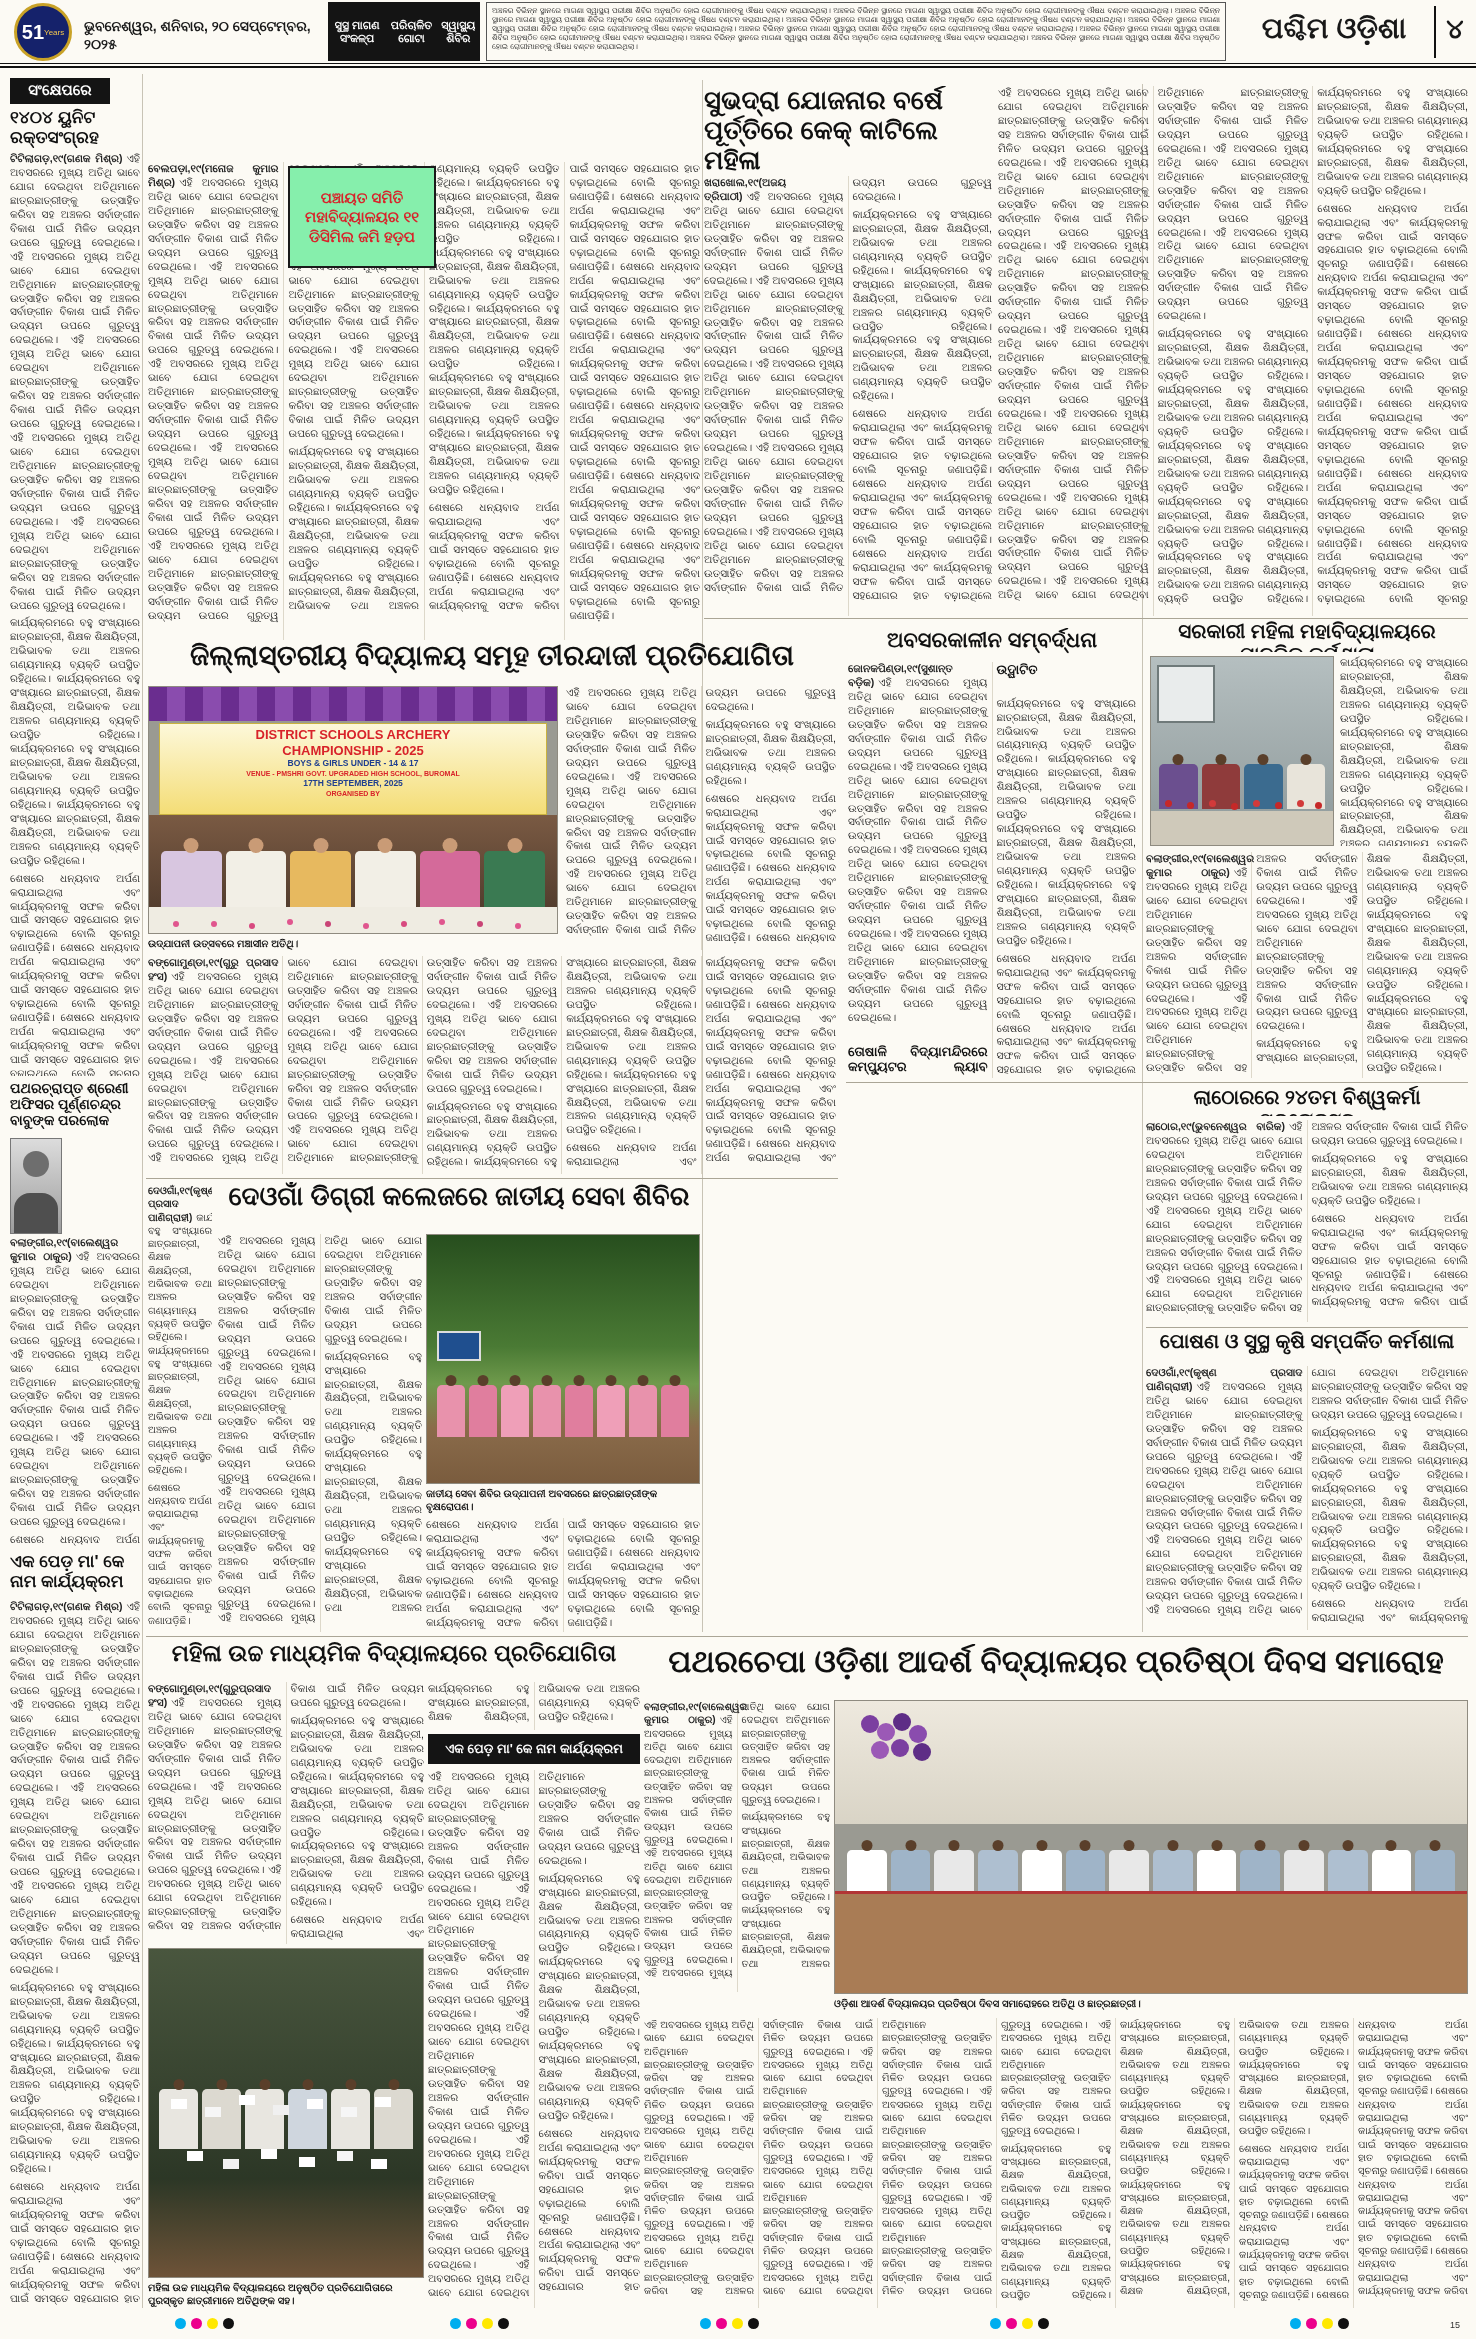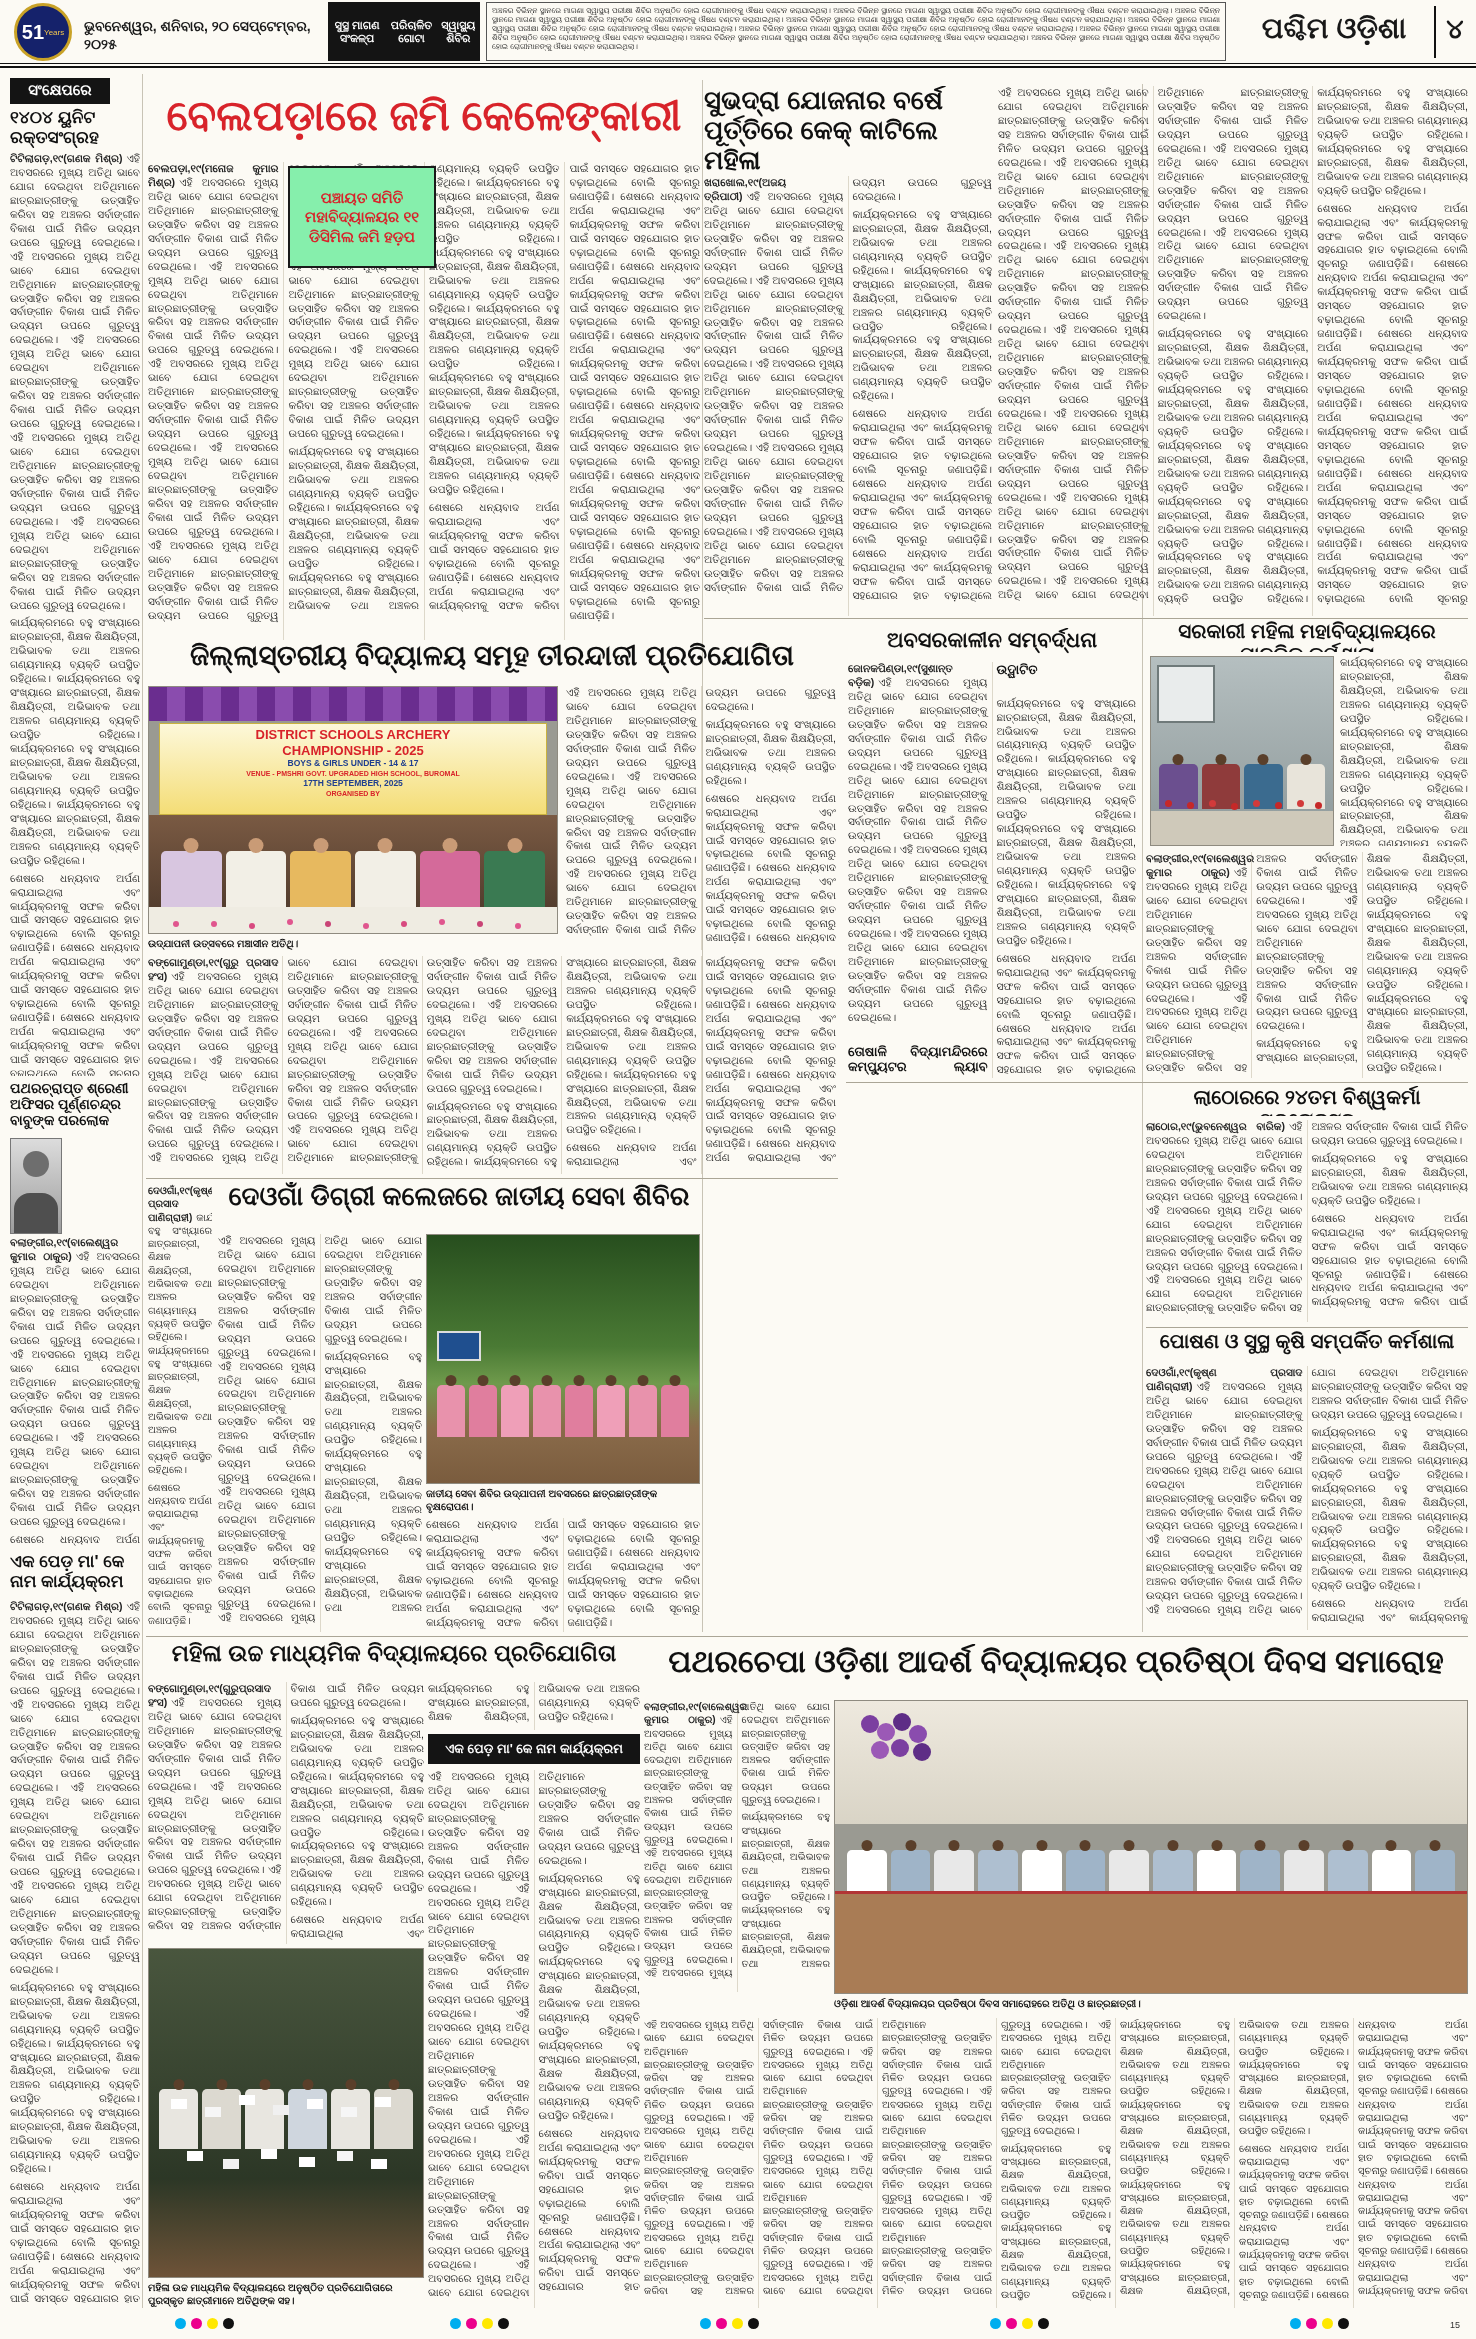--- a/index.html
+++ b/index.html
@@ -132,21 +132,20 @@
     <p><span>ଶେଷରେ ଧନ୍ୟବାଦ ଅର୍ପଣ କରାଯାଇଥିଲା ଏବଂ କାର୍ଯ୍ୟକ୍ରମକୁ ସଫଳ କରିବା ପାଇଁ ସମସ୍ତେ ସହଯୋଗର ହାତ ବଢ଼ାଇଥିଲେ ବୋଲି ସୂଚନାରୁ ଜଣାପଡ଼ିଛି। ଶେଷରେ ଧନ୍ୟବାଦ ଅର୍ପଣ କରାଯାଇଥିଲା ଏବଂ କାର୍ଯ୍ୟକ୍ରମକୁ ସଫଳ କରିବା ପାଇଁ ସମସ୍ତେ ସହଯୋଗର ହାତ ବଢ଼ାଇଥିଲେ ବୋଲି ସୂଚନାରୁ ଜଣାପଡ଼ିଛି।</span></p>
   </div>
 
   <div class="abs hl" style="left:10px;top:1552px;width:130px;height:44px;font-size:17px;">ଏକ ପେଡ଼ ମା' କେ ନାମ କାର୍ଯ୍ୟକ୍ରମ</div>
   <div class="abs body" style="left:10px;top:1600px;width:130px;height:706px;">
     <p><b class="dlx">ଟିଟିଲାଗଡ଼,୧୯(ଗଣକ ମିଶ୍ର)</b><span>ଏହି ଅବସରରେ ମୁଖ୍ୟ ଅତିଥି ଭାବେ ଯୋଗ ଦେଇଥିବା ଅତିଥିମାନେ ଛାତ୍ରଛାତ୍ରୀଙ୍କୁ ଉତ୍ସାହିତ କରିବା ସହ ଅଞ୍ଚଳର ସର୍ବାଙ୍ଗୀନ ବିକାଶ ପାଇଁ ମିଳିତ ଉଦ୍ୟମ ଉପରେ ଗୁରୁତ୍ୱ ଦେଇଥିଲେ। ଏହି ଅବସରରେ ମୁଖ୍ୟ ଅତିଥି ଭାବେ ଯୋଗ ଦେଇଥିବା ଅତିଥିମାନେ ଛାତ୍ରଛାତ୍ରୀଙ୍କୁ ଉତ୍ସାହିତ କରିବା ସହ ଅଞ୍ଚଳର ସର୍ବାଙ୍ଗୀନ ବିକାଶ ପାଇଁ ମିଳିତ ଉଦ୍ୟମ ଉପରେ ଗୁରୁତ୍ୱ ଦେଇଥିଲେ। ଏହି ଅବସରରେ ମୁଖ୍ୟ ଅତିଥି ଭାବେ ଯୋଗ ଦେଇଥିବା ଅତିଥିମାନେ ଛାତ୍ରଛାତ୍ରୀଙ୍କୁ ଉତ୍ସାହିତ କରିବା ସହ ଅଞ୍ଚଳର ସର୍ବାଙ୍ଗୀନ ବିକାଶ ପାଇଁ ମିଳିତ ଉଦ୍ୟମ ଉପରେ ଗୁରୁତ୍ୱ ଦେଇଥିଲେ। ଏହି ଅବସରରେ ମୁଖ୍ୟ ଅତିଥି ଭାବେ ଯୋଗ ଦେଇଥିବା ଅତିଥିମାନେ ଛାତ୍ରଛାତ୍ରୀଙ୍କୁ ଉତ୍ସାହିତ କରିବା ସହ ଅଞ୍ଚଳର ସର୍ବାଙ୍ଗୀନ ବିକାଶ ପାଇଁ ମିଳିତ ଉଦ୍ୟମ ଉପରେ ଗୁରୁତ୍ୱ ଦେଇଥିଲେ।</span></p>
     <p><span>କାର୍ଯ୍ୟକ୍ରମରେ ବହୁ ସଂଖ୍ୟାରେ ଛାତ୍ରଛାତ୍ରୀ, ଶିକ୍ଷକ ଶିକ୍ଷୟିତ୍ରୀ, ଅଭିଭାବକ ତଥା ଅଞ୍ଚଳର ଗଣ୍ୟମାନ୍ୟ ବ୍ୟକ୍ତି ଉପସ୍ଥିତ ରହିଥିଲେ। କାର୍ଯ୍ୟକ୍ରମରେ ବହୁ ସଂଖ୍ୟାରେ ଛାତ୍ରଛାତ୍ରୀ, ଶିକ୍ଷକ ଶିକ୍ଷୟିତ୍ରୀ, ଅଭିଭାବକ ତଥା ଅଞ୍ଚଳର ଗଣ୍ୟମାନ୍ୟ ବ୍ୟକ୍ତି ଉପସ୍ଥିତ ରହିଥିଲେ। କାର୍ଯ୍ୟକ୍ରମରେ ବହୁ ସଂଖ୍ୟାରେ ଛାତ୍ରଛାତ୍ରୀ, ଶିକ୍ଷକ ଶିକ୍ଷୟିତ୍ରୀ, ଅଭିଭାବକ ତଥା ଅଞ୍ଚଳର ଗଣ୍ୟମାନ୍ୟ ବ୍ୟକ୍ତି ଉପସ୍ଥିତ ରହିଥିଲେ।</span></p>
     <p><span>ଶେଷରେ ଧନ୍ୟବାଦ ଅର୍ପଣ କରାଯାଇଥିଲା ଏବଂ କାର୍ଯ୍ୟକ୍ରମକୁ ସଫଳ କରିବା ପାଇଁ ସମସ୍ତେ ସହଯୋଗର ହାତ ବଢ଼ାଇଥିଲେ ବୋଲି ସୂଚନାରୁ ଜଣାପଡ଼ିଛି। ଶେଷରେ ଧନ୍ୟବାଦ ଅର୍ପଣ କରାଯାଇଥିଲା ଏବଂ କାର୍ଯ୍ୟକ୍ରମକୁ ସଫଳ କରିବା ପାଇଁ ସମସ୍ତେ ସହଯୋଗର ହାତ ବଢ଼ାଇଥିଲେ ବୋଲି ସୂଚନାରୁ ଜଣାପଡ଼ିଛି।</span></p>
   </div>
 
-  <div class="abs hl hl-red center" style="left:148px;top:92px;width:552px;height:62px;font-size:42px;">ବେଲପଡ଼ାରେ ଜମି କେଳେଙ୍କାରୀ</div>
   <div class="abs body cols4" style="left:148px;top:162px;width:552px;height:478px;">
     <p><b class="dlx">ବେଲପଡ଼ା,୧୯(ମନୋଜ କୁମାର ମିଶ୍ର)</b><span>ଏହି ଅବସରରେ ମୁଖ୍ୟ ଅତିଥି ଭାବେ ଯୋଗ ଦେଇଥିବା ଅତିଥିମାନେ ଛାତ୍ରଛାତ୍ରୀଙ୍କୁ ଉତ୍ସାହିତ କରିବା ସହ ଅଞ୍ଚଳର ସର୍ବାଙ୍ଗୀନ ବିକାଶ ପାଇଁ ମିଳିତ ଉଦ୍ୟମ ଉପରେ ଗୁରୁତ୍ୱ ଦେଇଥିଲେ। ଏହି ଅବସରରେ ମୁଖ୍ୟ ଅତିଥି ଭାବେ ଯୋଗ ଦେଇଥିବା ଅତିଥିମାନେ ଛାତ୍ରଛାତ୍ରୀଙ୍କୁ ଉତ୍ସାହିତ କରିବା ସହ ଅଞ୍ଚଳର ସର୍ବାଙ୍ଗୀନ ବିକାଶ ପାଇଁ ମିଳିତ ଉଦ୍ୟମ ଉପରେ ଗୁରୁତ୍ୱ ଦେଇଥିଲେ। ଏହି ଅବସରରେ ମୁଖ୍ୟ ଅତିଥି ଭାବେ ଯୋଗ ଦେଇଥିବା ଅତିଥିମାନେ ଛାତ୍ରଛାତ୍ରୀଙ୍କୁ ଉତ୍ସାହିତ କରିବା ସହ ଅଞ୍ଚଳର ସର୍ବାଙ୍ଗୀନ ବିକାଶ ପାଇଁ ମିଳିତ ଉଦ୍ୟମ ଉପରେ ଗୁରୁତ୍ୱ ଦେଇଥିଲେ। ଏହି ଅବସରରେ ମୁଖ୍ୟ ଅତିଥି ଭାବେ ଯୋଗ ଦେଇଥିବା ଅତିଥିମାନେ ଛାତ୍ରଛାତ୍ରୀଙ୍କୁ ଉତ୍ସାହିତ କରିବା ସହ ଅଞ୍ଚଳର ସର୍ବାଙ୍ଗୀନ ବିକାଶ ପାଇଁ ମିଳିତ ଉଦ୍ୟମ ଉପରେ ଗୁରୁତ୍ୱ ଦେଇଥିଲେ। ଏହି ଅବସରରେ ମୁଖ୍ୟ ଅତିଥି ଭାବେ ଯୋଗ ଦେଇଥିବା ଅତିଥିମାନେ ଛାତ୍ରଛାତ୍ରୀଙ୍କୁ ଉତ୍ସାହିତ କରିବା ସହ ଅଞ୍ଚଳର ସର୍ବାଙ୍ଗୀନ ବିକାଶ ପାଇଁ ମିଳିତ ଉଦ୍ୟମ ଉପରେ ଗୁରୁତ୍ୱ ଦେଇଥିଲେ। ଏହି ଅବସରରେ ମୁଖ୍ୟ ଅତିଥି ଭାବେ ଯୋଗ ଦେଇଥିବା ଅତିଥିମାନେ ଛାତ୍ରଛାତ୍ରୀଙ୍କୁ ଉତ୍ସାହିତ କରିବା ସହ ଅଞ୍ଚଳର ସର୍ବାଙ୍ଗୀନ ବିକାଶ ପାଇଁ ମିଳିତ ଉଦ୍ୟମ ଉପରେ ଗୁରୁତ୍ୱ ଦେଇଥିଲେ। ଏହି ଅବସରରେ ମୁଖ୍ୟ ଅତିଥି ଭାବେ ଯୋଗ ଦେଇଥିବା ଅତିଥିମାନେ ଛାତ୍ରଛାତ୍ରୀଙ୍କୁ ଉତ୍ସାହିତ କରିବା ସହ ଅଞ୍ଚଳର ସର୍ବାଙ୍ଗୀନ ବିକାଶ ପାଇଁ ମିଳିତ ଉଦ୍ୟମ ଉପରେ ଗୁରୁତ୍ୱ ଦେଇଥିଲେ। ଏହି ଅବସରରେ ମୁଖ୍ୟ ଅତିଥି ଭାବେ ଯୋଗ ଦେଇଥିବା ଅତିଥିମାନେ ଛାତ୍ରଛାତ୍ରୀଙ୍କୁ ଉତ୍ସାହିତ କରିବା ସହ ଅଞ୍ଚଳର ସର୍ବାଙ୍ଗୀନ ବିକାଶ ପାଇଁ ମିଳିତ ଉଦ୍ୟମ ଉପରେ ଗୁରୁତ୍ୱ ଦେଇଥିଲେ।</span></p>
     <p><span>କାର୍ଯ୍ୟକ୍ରମରେ ବହୁ ସଂଖ୍ୟାରେ ଛାତ୍ରଛାତ୍ରୀ, ଶିକ୍ଷକ ଶିକ୍ଷୟିତ୍ରୀ, ଅଭିଭାବକ ତଥା ଅଞ୍ଚଳର ଗଣ୍ୟମାନ୍ୟ ବ୍ୟକ୍ତି ଉପସ୍ଥିତ ରହିଥିଲେ। କାର୍ଯ୍ୟକ୍ରମରେ ବହୁ ସଂଖ୍ୟାରେ ଛାତ୍ରଛାତ୍ରୀ, ଶିକ୍ଷକ ଶିକ୍ଷୟିତ୍ରୀ, ଅଭିଭାବକ ତଥା ଅଞ୍ଚଳର ଗଣ୍ୟମାନ୍ୟ ବ୍ୟକ୍ତି ଉପସ୍ଥିତ ରହିଥିଲେ। କାର୍ଯ୍ୟକ୍ରମରେ ବହୁ ସଂଖ୍ୟାରେ ଛାତ୍ରଛାତ୍ରୀ, ଶିକ୍ଷକ ଶିକ୍ଷୟିତ୍ରୀ, ଅଭିଭାବକ ତଥା ଅଞ୍ଚଳର ଗଣ୍ୟମାନ୍ୟ ବ୍ୟକ୍ତି ଉପସ୍ଥିତ ରହିଥିଲେ। କାର୍ଯ୍ୟକ୍ରମରେ ବହୁ ସଂଖ୍ୟାରେ ଛାତ୍ରଛାତ୍ରୀ, ଶିକ୍ଷକ ଶିକ୍ଷୟିତ୍ରୀ, ଅଭିଭାବକ ତଥା ଅଞ୍ଚଳର ଗଣ୍ୟମାନ୍ୟ ବ୍ୟକ୍ତି ଉପସ୍ଥିତ ରହିଥିଲେ। କାର୍ଯ୍ୟକ୍ରମରେ ବହୁ ସଂଖ୍ୟାରେ ଛାତ୍ରଛାତ୍ରୀ, ଶିକ୍ଷକ ଶିକ୍ଷୟିତ୍ରୀ, ଅଭିଭାବକ ତଥା ଅଞ୍ଚଳର ଗଣ୍ୟମାନ୍ୟ ବ୍ୟକ୍ତି ଉପସ୍ଥିତ ରହିଥିଲେ। କାର୍ଯ୍ୟକ୍ରମରେ ବହୁ ସଂଖ୍ୟାରେ ଛାତ୍ରଛାତ୍ରୀ, ଶିକ୍ଷକ ଶିକ୍ଷୟିତ୍ରୀ, ଅଭିଭାବକ ତଥା ଅଞ୍ଚଳର ଗଣ୍ୟମାନ୍ୟ ବ୍ୟକ୍ତି ଉପସ୍ଥିତ ରହିଥିଲେ। କାର୍ଯ୍ୟକ୍ରମରେ ବହୁ ସଂଖ୍ୟାରେ ଛାତ୍ରଛାତ୍ରୀ, ଶିକ୍ଷକ ଶିକ୍ଷୟିତ୍ରୀ, ଅଭିଭାବକ ତଥା ଅଞ୍ଚଳର ଗଣ୍ୟମାନ୍ୟ ବ୍ୟକ୍ତି ଉପସ୍ଥିତ ରହିଥିଲେ। କାର୍ଯ୍ୟକ୍ରମରେ ବହୁ ସଂଖ୍ୟାରେ ଛାତ୍ରଛାତ୍ରୀ, ଶିକ୍ଷକ ଶିକ୍ଷୟିତ୍ରୀ, ଅଭିଭାବକ ତଥା ଅଞ୍ଚଳର ଗଣ୍ୟମାନ୍ୟ ବ୍ୟକ୍ତି ଉପସ୍ଥିତ ରହିଥିଲେ।</span></p>
     <p><span>ଶେଷରେ ଧନ୍ୟବାଦ ଅର୍ପଣ କରାଯାଇଥିଲା ଏବଂ କାର୍ଯ୍ୟକ୍ରମକୁ ସଫଳ କରିବା ପାଇଁ ସମସ୍ତେ ସହଯୋଗର ହାତ ବଢ଼ାଇଥିଲେ ବୋଲି ସୂଚନାରୁ ଜଣାପଡ଼ିଛି। ଶେଷରେ ଧନ୍ୟବାଦ ଅର୍ପଣ କରାଯାଇଥିଲା ଏବଂ କାର୍ଯ୍ୟକ୍ରମକୁ ସଫଳ କରିବା ପାଇଁ ସମସ୍ତେ ସହଯୋଗର ହାତ ବଢ଼ାଇଥିଲେ ବୋଲି ସୂଚନାରୁ ଜଣାପଡ଼ିଛି। ଶେଷରେ ଧନ୍ୟବାଦ ଅର୍ପଣ କରାଯାଇଥିଲା ଏବଂ କାର୍ଯ୍ୟକ୍ରମକୁ ସଫଳ କରିବା ପାଇଁ ସମସ୍ତେ ସହଯୋଗର ହାତ ବଢ଼ାଇଥିଲେ ବୋଲି ସୂଚନାରୁ ଜଣାପଡ଼ିଛି। ଶେଷରେ ଧନ୍ୟବାଦ ଅର୍ପଣ କରାଯାଇଥିଲା ଏବଂ କାର୍ଯ୍ୟକ୍ରମକୁ ସଫଳ କରିବା ପାଇଁ ସମସ୍ତେ ସହଯୋଗର ହାତ ବଢ଼ାଇଥିଲେ ବୋଲି ସୂଚନାରୁ ଜଣାପଡ଼ିଛି। ଶେଷରେ ଧନ୍ୟବାଦ ଅର୍ପଣ କରାଯାଇଥିଲା ଏବଂ କାର୍ଯ୍ୟକ୍ରମକୁ ସଫଳ କରିବା ପାଇଁ ସମସ୍ତେ ସହଯୋଗର ହାତ ବଢ଼ାଇଥିଲେ ବୋଲି ସୂଚନାରୁ ଜଣାପଡ଼ିଛି। ଶେଷରେ ଧନ୍ୟବାଦ ଅର୍ପଣ କରାଯାଇଥିଲା ଏବଂ କାର୍ଯ୍ୟକ୍ରମକୁ ସଫଳ କରିବା ପାଇଁ ସମସ୍ତେ ସହଯୋଗର ହାତ ବଢ଼ାଇଥିଲେ ବୋଲି ସୂଚନାରୁ ଜଣାପଡ଼ିଛି। ଶେଷରେ ଧନ୍ୟବାଦ ଅର୍ପଣ କରାଯାଇଥିଲା ଏବଂ କାର୍ଯ୍ୟକ୍ରମକୁ ସଫଳ କରିବା ପାଇଁ ସମସ୍ତେ ସହଯୋଗର ହାତ ବଢ଼ାଇଥିଲେ ବୋଲି ସୂଚନାରୁ ଜଣାପଡ଼ିଛି। ଶେଷରେ ଧନ୍ୟବାଦ ଅର୍ପଣ କରାଯାଇଥିଲା ଏବଂ କାର୍ଯ୍ୟକ୍ରମକୁ ସଫଳ କରିବା ପାଇଁ ସମସ୍ତେ ସହଯୋଗର ହାତ ବଢ଼ାଇଥିଲେ ବୋଲି ସୂଚନାରୁ ଜଣାପଡ଼ିଛି।</span></p>
   </div>
   <div class="abs" style="left:288px;top:166px;width:148px;height:102px;background:#86efac;border:2px solid #1a1a1a;display:flex;flex-direction:column;align-items:center;justify-content:center;text-align:center;color:#d8232a;font-weight:bold;font-size:15px;line-height:1.3;">
     <span>ପଞ୍ଚାୟତ ସମିତି</span>
     <span>ମହାବିଦ୍ୟାଳୟର ୧୧</span>
     <span>ଡିସିମିଲ ଜମି ହଡ଼ପ</span>
   </div>

